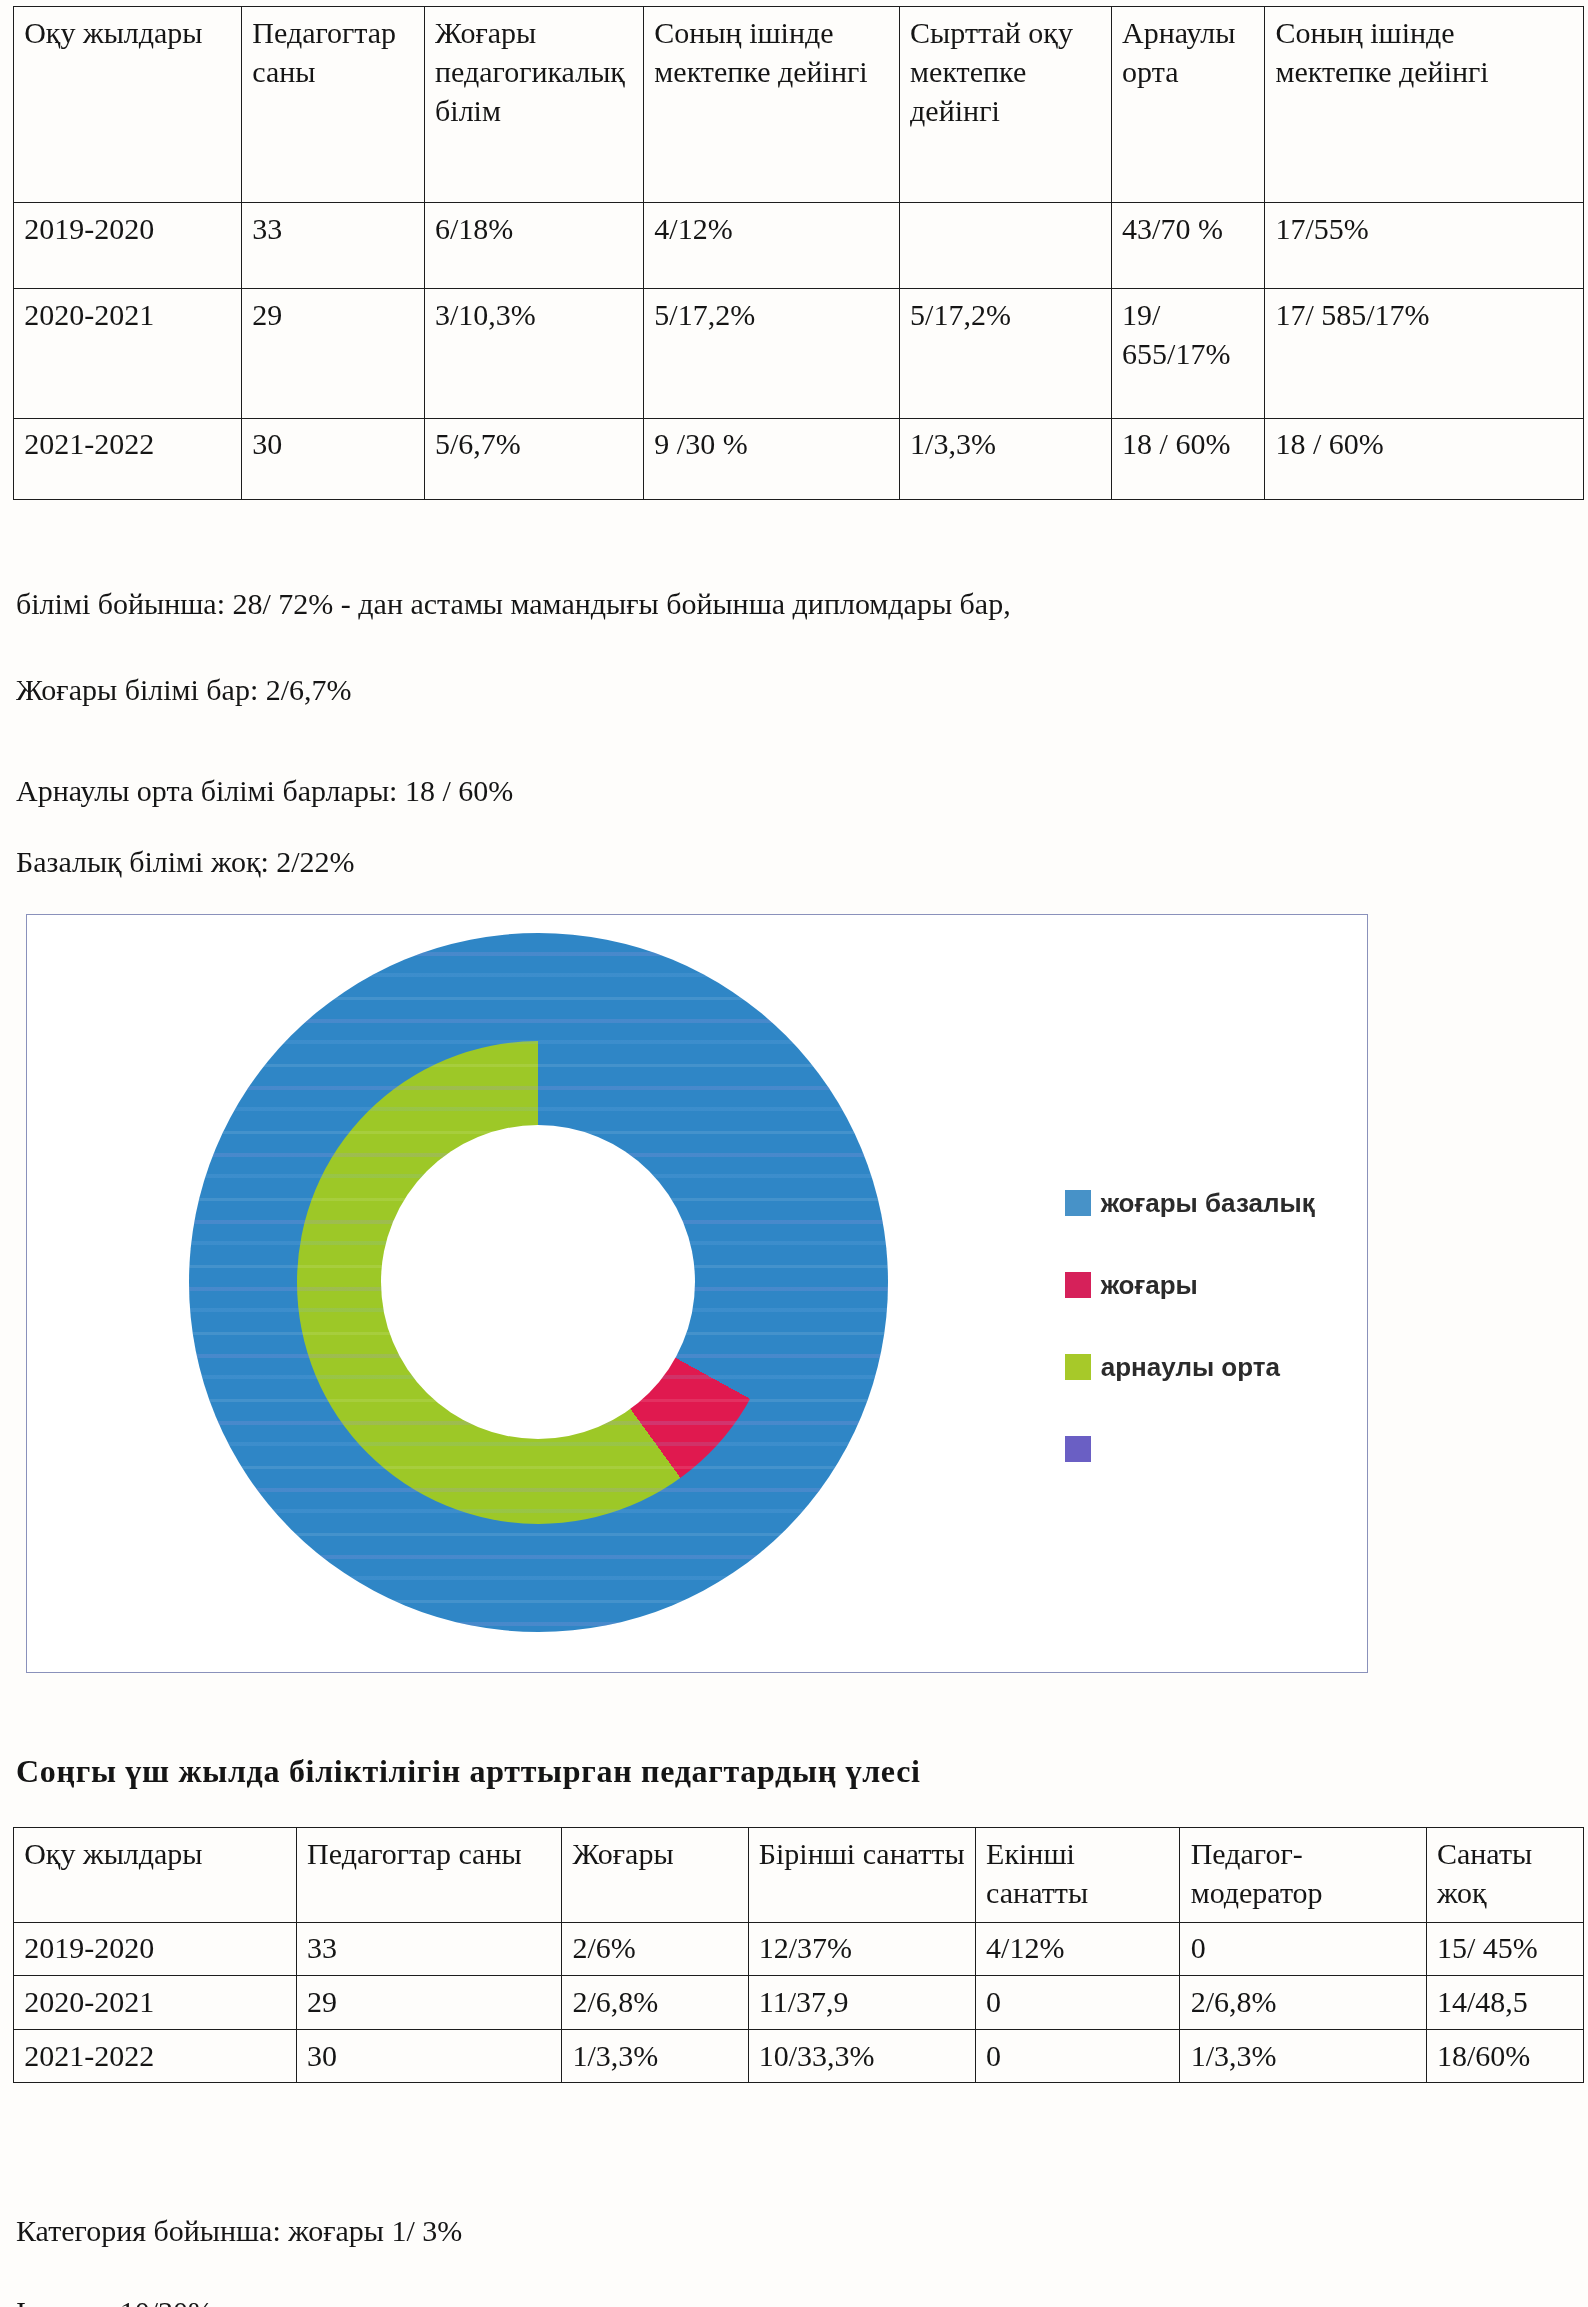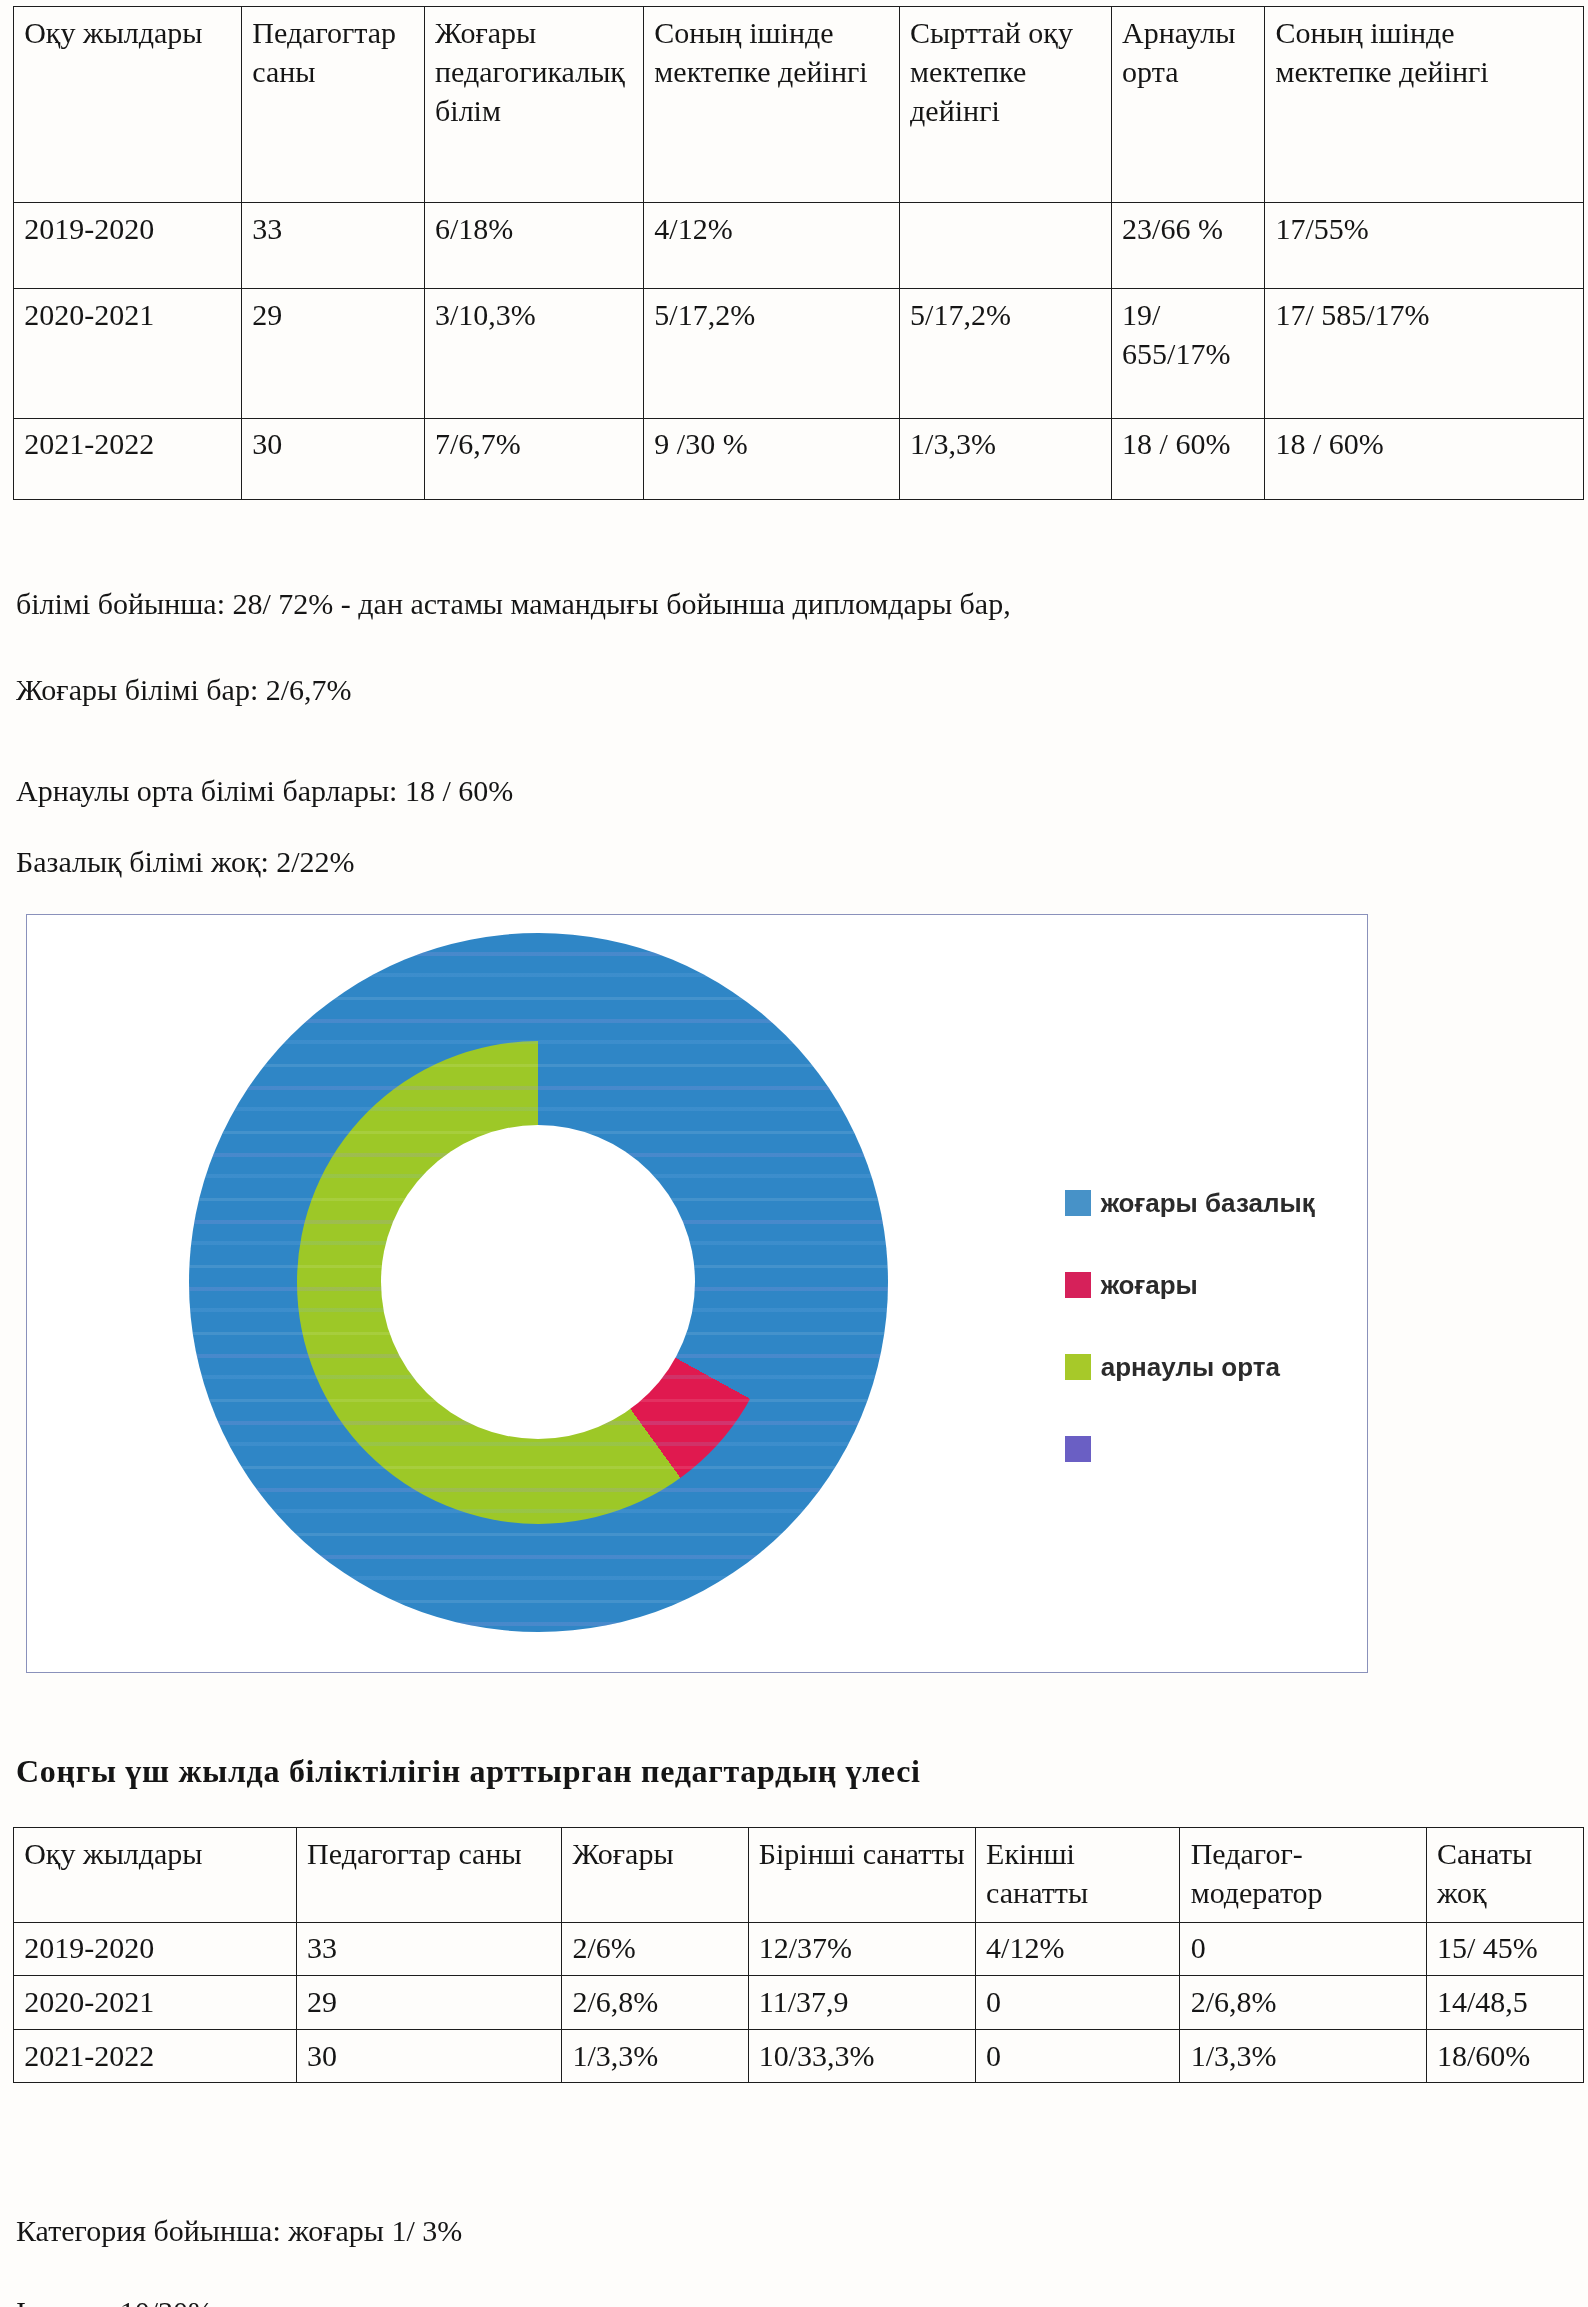--- a/index.html
+++ b/index.html
@@ -99,36 +99,36 @@
       <th>Сырттай оқу мектепке дейінгі</th>
       <th>Арнаулы орта</th>
       <th>Соның ішінде мектепке дейінгі</th>
     </tr>
     <tr class="r1">
       <td>2019-2020</td>
       <td>33</td>
       <td>6/18%</td>
       <td>4/12%</td>
       <td></td>
-      <td>23/66 %</td>
+      <td>43/70 %</td>
       <td>17/55%</td>
     </tr>
     <tr class="r2">
       <td>2020-2021</td>
       <td>29</td>
       <td>3/10,3%</td>
       <td>5/17,2%</td>
       <td>5/17,2%</td>
       <td>19/ 655/17%</td>
       <td>17/ 585/17%</td>
     </tr>
     <tr class="r3">
       <td>2021-2022</td>
       <td>30</td>
-      <td>7/6,7%</td>
+      <td>5/6,7%</td>
       <td>9 /30 %</td>
       <td>1/3,3%</td>
       <td>18 / 60%</td>
       <td>18 / 60%</td>
     </tr>
   </tbody>
     </table>
 
   <p class="note" style="top:557px;">білімі бойынша: 28/ 72% - дан астамы мамандығы бойынша дипломдары бар,</p>
   <p class="note" style="top:643px;">Жоғары білімі бар: 2/6,7%</p>

